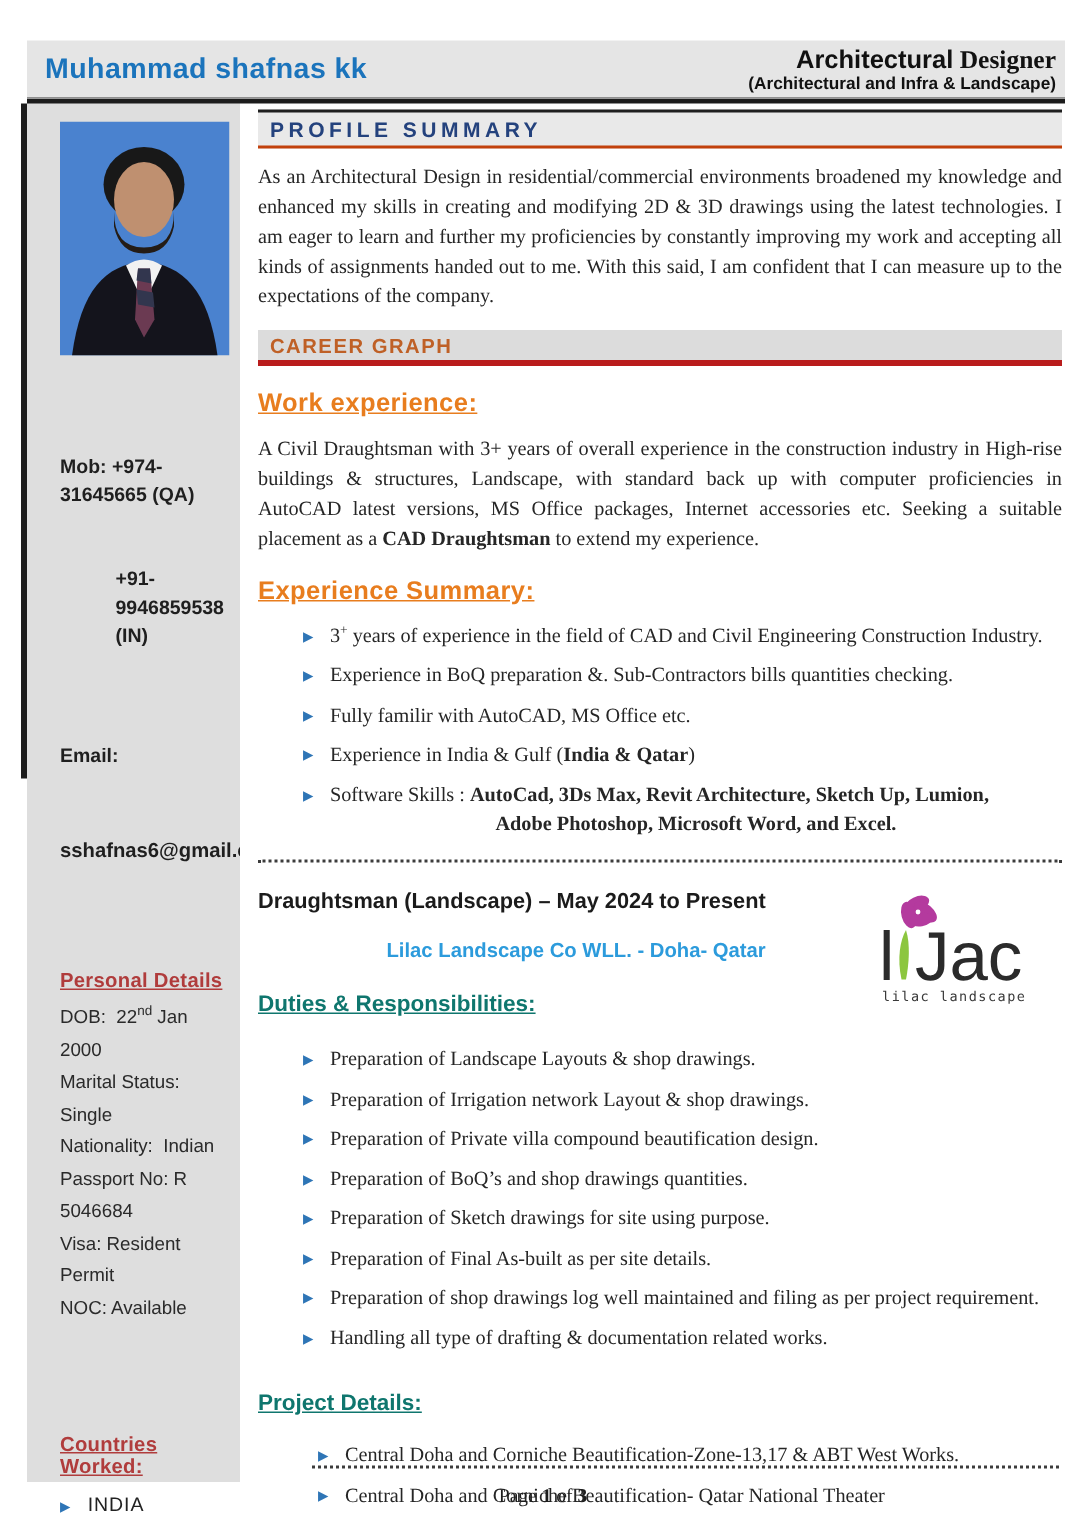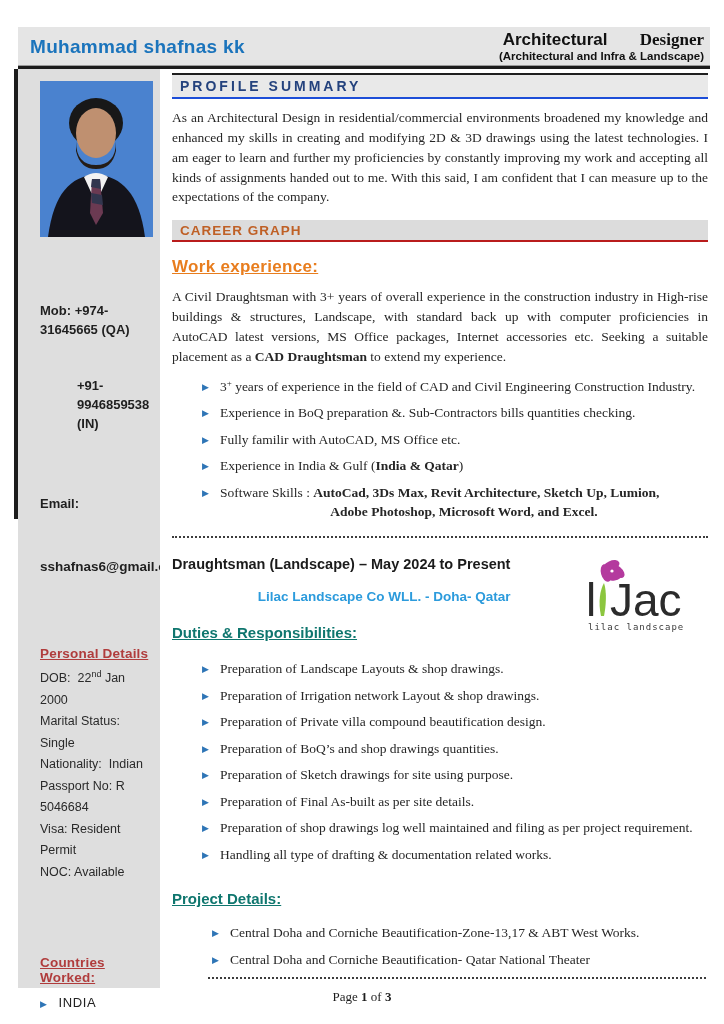--- a/index.html
+++ b/index.html
@@ -5,21 +5,21 @@
   html,body{margin:0;padding:0;background:#fff;}
   .page{position:relative;width:724px;height:1024px;background:#ffffff;
         font-family:"Liberation Sans",sans-serif;overflow:hidden;color:#1f1f1f;}
 
   
   .header{position:absolute;left:18px;right:14px;top:27px;height:38px;background:#e5e5e5;
           display:flex;justify-content:space-between;box-sizing:border-box;padding:3px 6px 0 12px;}
   .header-name{color:#1b74bc;font-size:19px;font-weight:bold;letter-spacing:.3px;margin-top:6px;}
   .header-right{text-align:right;line-height:1.15;}
   .header-title{font-size:17px;font-weight:bold;color:#111;}
-  .header-title .serif{font-family:"Liberation Serif",serif;margin-left:28px;}
+  .header-title .serif{font-family:"Liberation Serif",serif;}
   .header-subtitle{font-size:11.5px;font-weight:bold;color:#111;}
   .rule{position:absolute;left:18px;right:14px;top:65px;height:4px;background:#1c1c1c;border-top:1px solid #9a9a9a;}
   .left-line{position:absolute;left:14px;top:69px;width:4px;height:450px;background:#1c1c1c;}
 
   
   .columns{position:absolute;left:18px;top:69px;right:14px;height:919px;display:flex;align-items:stretch;}
   .sidebar{width:142px;flex:none;background:#dedede;box-sizing:border-box;padding:10px 10px 0 22px;}
   .main{flex:1;box-sizing:border-box;padding:2px 2px 0 12px;background:#fff;}
 
   
@@ -37,26 +37,26 @@
   .side-bullets{list-style:none;margin:10px 0 0;padding:0;font-size:13px;color:#222;}
   .side-bullets li{display:flex;margin-bottom:12px;letter-spacing:.6px;}
   sup{font-size:9px;line-height:0;}
 
   
   .blt{color:#2e75b6;font-size:9px;margin:4px 11px 0 0;flex:none;}
   .b{font-weight:bold;}
 
   
   .band{box-sizing:border-box;}
-  .profile-band{margin-top:2px;border-top:2px solid #1f1f1f;border-bottom:2px solid #1d4ed8;
+  .profile-band{margin-top:2px;border-top:2px solid #1f1f1f;border-bottom:2px solid #c2410c;
                 background:#e9e9e9;padding:3px 0 3px 8px;color:#24427d;font-weight:bold;
                 font-size:14px;letter-spacing:3px;}
   .body-text{font-family:"Liberation Serif",serif;font-size:13.5px;line-height:1.47;
              text-align:justify;color:#262626;margin:9px 0 10px;}
-  .career-band{background:#dcdcdc;border-bottom:2px solid #b91c1c;color:#bf6026;font-weight:bold;
+  .career-band{background:#dcdcdc;border-bottom:4px solid #b91c1c;color:#bf6026;font-weight:bold;
                font-size:13.5px;letter-spacing:1px;padding:3px 0 2px 8px;margin:13px 0 6px;}
   .orange-head{color:#e87d1e;font-size:17px;font-weight:bold;text-decoration:underline;
                margin:15px 0 10px;letter-spacing:.3px;}
   .bullets{list-style:none;margin:4px 0 0;padding:0 0 0 30px;font-family:"Liberation Serif",serif;
            font-size:13.5px;color:#262626;}
   .bullets li{display:flex;margin-bottom:7px;line-height:1.45;}
   .bullet-body{flex:1;}
   .center-line{text-align:center;}
   .dotted{border-bottom:2px dotted #3c3c3c;margin:14px 0 10px;}
 
@@ -135,20 +135,21 @@
 
     <main class="main">
       <div class="band profile-band"><span>PROFILE SUMMARY</span></div>
       <p class="body-text">As an Architectural Design in residential/commercial environments broadened my knowledge and enhanced my skills in creating and modifying 2D &amp; 3D drawings using the latest technologies. I am eager to learn and further my proficiencies by constantly improving my work and accepting all kinds of assignments handed out to me. With this said, I am confident that I can measure up to the expectations of the company.</p>
 
       <div class="band career-band"><span>CAREER GRAPH</span></div>
 
       <h2 class="orange-head">Work experience:</h2>
       <p class="body-text"><span>A Civil Draughtsman with 3+ years of overall experience in the construction industry in High-rise buildings &amp; structures, Landscape, with standard back up with computer proficiencies in AutoCAD latest versions, MS Office packages, Internet accessories etc. Seeking a suitable placement as a </span><span class="b">CAD Draughtsman</span><span> to extend my experience.</span></p>
 
+      <h2 class="orange-head">Experience Summary:</h2>
       <ul class="bullets">
           <li>
             <span class="blt">▶</span>
             <span class="bullet-body"><span>3</span><sup>+</sup><span> years of experience in the field of CAD and Civil Engineering Construction Industry.</span></span>
           </li>
           <li>
             <span class="blt">▶</span>
             <span class="bullet-body"><span>Experience in BoQ preparation &amp;. Sub-Contractors bills quantities checking.</span></span>
           </li>
           <li>

